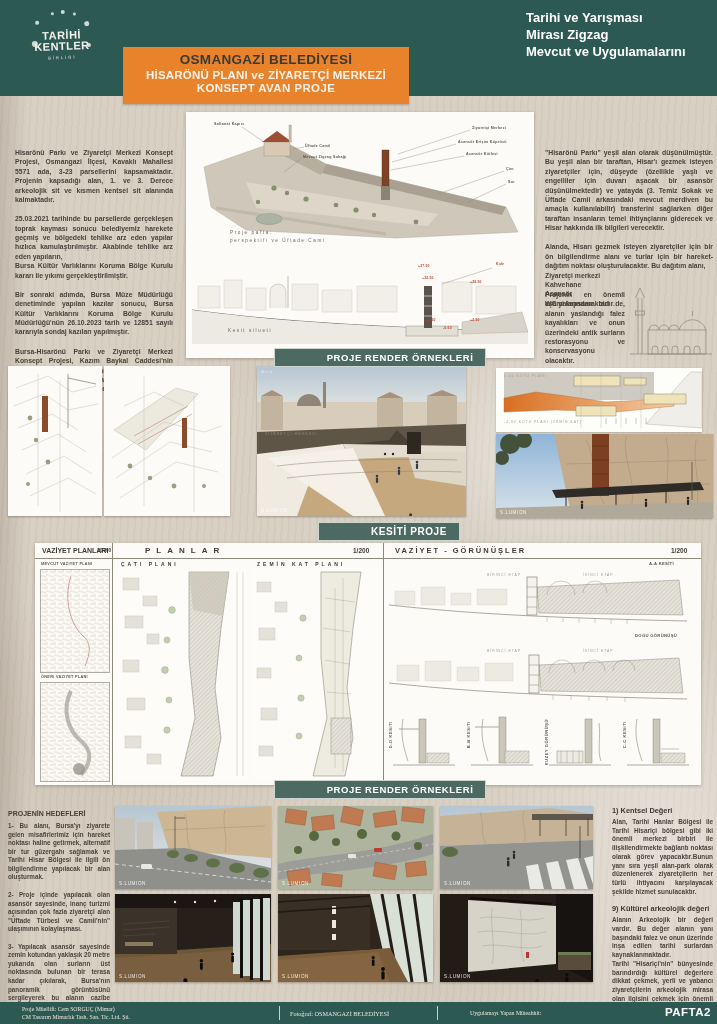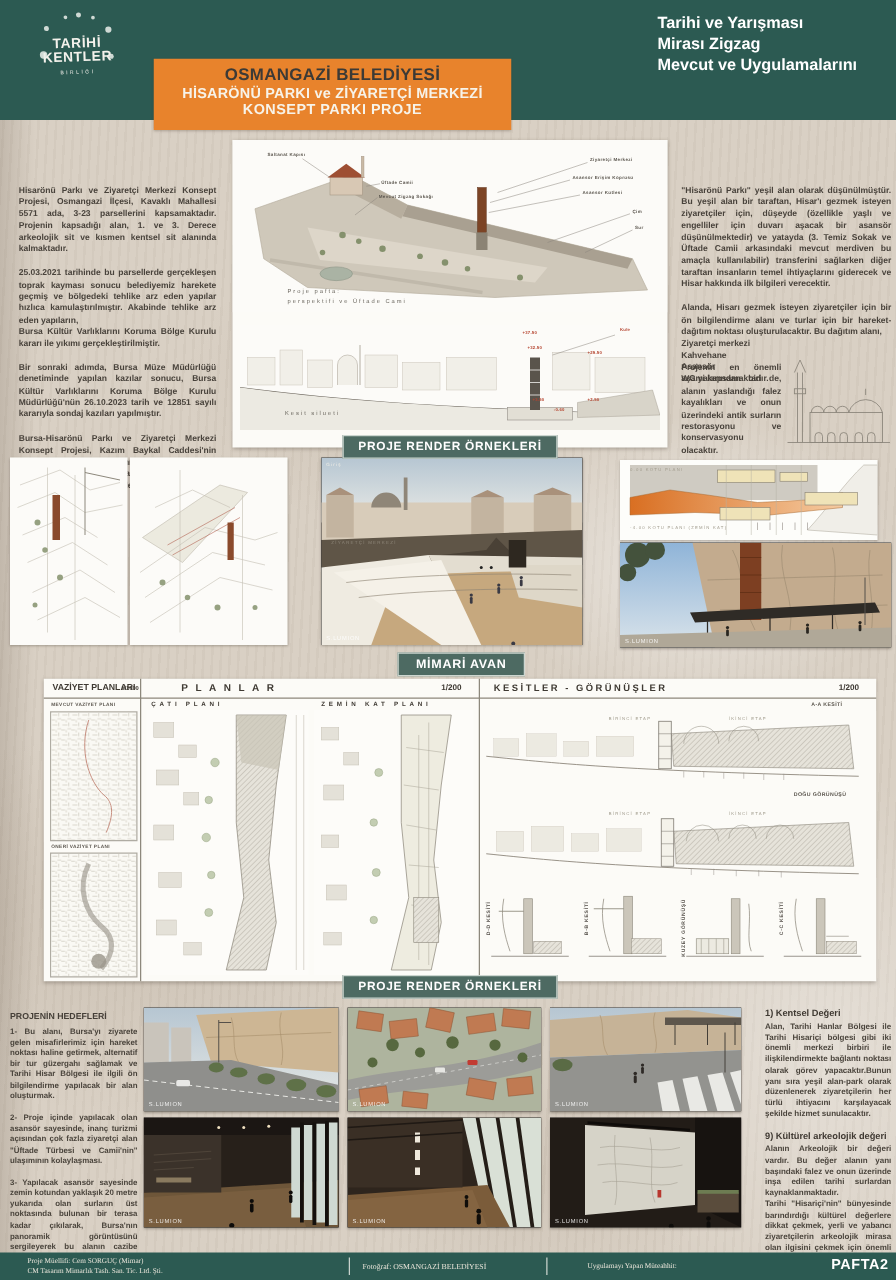--- a/index.html
+++ b/index.html
@@ -35,21 +35,21 @@
   .para{font-size:6.8px;line-height:1.38;font-weight:bold;text-align:justify;color:#48423b;margin:0 0 10px 0;}
   .pre{white-space:pre-line;}
   .col-left{position:absolute;left:15px;top:148px;width:158px;z-index:2;}
   .col-right{position:absolute;left:545px;top:148px;width:168px;z-index:2;}
 
   
   .panel{position:absolute;background:#fcfbf7;box-shadow:0 1px 3px rgba(50,40,30,.30);z-index:2;}
 
   
   .band{position:absolute;background:#4d6a62;border:1px solid #ccd6d0;color:#fff;font-weight:bold;
-        display:flex;align-items:center;justify-content:center;letter-spacing:.6px;z-index:5;}
+        display:flex;align-items:center;justify-content:center;letter-spacing:.6px;z-index:5;padding-left:40px;}
 
   
   .tlab{position:absolute;font-size:3.6px;font-weight:bold;color:#5c574f;letter-spacing:.3px;white-space:nowrap;z-index:3;}
   .cap{position:absolute;font-size:4.6px;color:#6b675f;letter-spacing:1.6px;white-space:nowrap;z-index:3;}
   .red{position:absolute;font-size:3.4px;font-weight:bold;color:#b5442f;letter-spacing:.2px;white-space:nowrap;z-index:3;}
   .gray-ls{position:absolute;font-size:3.4px;color:#a39e90;letter-spacing:1px;white-space:nowrap;z-index:3;}
 
   
   .dp-title{position:absolute;font-weight:bold;color:#3f3a33;white-space:nowrap;}
   .vline{position:absolute;width:1px;background:#8d887c;}
@@ -129,22 +129,22 @@
       <div class="logo-l3">BİRLİĞİ</div>
     </div>
     <div class="comp-title">
       <div>Tarihi ve Yarışması</div>
       <div>Mirası Zigzag</div>
       <div>Mevcut ve Uygulamalarını</div>
     </div>
   </div>
   <div class="title-box">
     <div class="tb1">OSMANGAZİ BELEDİYESİ</div>
-    <div class="tb2">HİSARÖNÜ PARKI ve ZİYARETÇİ MERKEZİ</div>
-    <div class="tb3">KONSEPT PARKI PROJE</div>
+    <div class="tb2">HİSARÖNÜ PLANI ve ZİYARETÇİ MERKEZİ</div>
+    <div class="tb3">KONSEPT AVAN PROJE</div>
   </div>
 
   <div class="col-left">
     <p class="para">Hisarönü Parkı ve Ziyaretçi Merkezi Konsept Projesi, Osmangazi İlçesi, Kavaklı Mahallesi 5571 ada, 3-23 parsellerini kapsamaktadır. Projenin kapsadığı alan, 1. ve 3. Derece arkeolojik sit ve kısmen kentsel sit alanında kalmaktadır.</p>
     <p class="para pre">25.03.2021 tarihinde bu parsellerde gerçekleşen toprak kayması sonucu belediyemiz harekete geçmiş ve bölgedeki tehlike arz eden yapılar hızlıca kamulaştırılmıştır. Akabinde tehlike arz eden yapıların,
 Bursa Kültür Varlıklarını Koruma Bölge Kurulu kararı ile yıkımı gerçekleştirilmiştir.</p>
     <p class="para">Bir sonraki adımda, Bursa Müze Müdürlüğü denetiminde yapılan kazılar sonucu, Bursa Kültür Varlıklarını Koruma Bölge Kurulu Müdürlüğü'nün 26.10.2023 tarih ve 12851 sayılı kararıyla sondaj kazıları yapılmıştır.</p>
     <p class="para">Bursa-Hisarönü Parkı ve Ziyaretçi Merkezi Konsept Projesi, Kazım Baykal Caddesi'nin yanındaki, "Hisar Duvarının" önünde bulunan binaların yıkılması sonrasında ortaya çıkan alanın, nasıl kullanılacağı ile ilgili bir projedir.</p>
   </div>
 
@@ -408,28 +408,28 @@
       <g fill="#2a2620">
           <use href="#person" x="86" y="70" transform="scale(1)"></use>
           <use href="#person" x="150" y="68"></use>
           <use href="#person" x="192" y="66"></use>
         </g>
       <line x1="196" y1="28" x2="196" y2="66" stroke="#55504a" stroke-width="0.8"></line>
     </svg>
     <span class="wm">S.LUMION</span>
   </div>
 
-  <div class="band" style="left:318px;top:522px;width:100px;height:17px;font-size:10px">MİMARİ AVAN</div>
+  <div class="band" style="left:318px;top:522px;width:100px;height:17px;font-size:10px">KESİTİ PROJE</div>
 
   <div class="panel" style="left:35px;top:543px;width:666px;height:242px">
     <span class="dp-title" style="left:7px;top:4px;font-size:7px">VAZİYET PLANLARI</span>
     <span class="dp-title" style="left:62px;top:5px;font-size:4.6px">1/1000</span>
     <span class="dp-title" style="left:110px;top:3px;font-size:8px;letter-spacing:6px">PLANLAR</span>
     <span class="dp-title" style="left:318px;top:4px;font-size:6.5px">1/200</span>
-    <span class="dp-title" style="left:360px;top:3px;font-size:7.5px;letter-spacing:2px">KESİTLER - GÖRÜNÜŞLER</span>
+    <span class="dp-title" style="left:360px;top:3px;font-size:7.5px;letter-spacing:2px">VAZİYET - GÖRÜNÜŞLER</span>
     <span class="dp-title" style="left:636px;top:4px;font-size:6.5px">1/200</span>
     <div class="hline" style="left:0;right:0;top:15px"></div>
     <div class="vline" style="left:77px;top:0;bottom:0"></div>
     <div class="vline" style="left:348px;top:0;bottom:0"></div>
 
     <span class="tlab" style="left:6px;top:19px;font-size:3.8px">MEVCUT VAZİYET PLANI</span>
     <div class="fig" style="left:5px;top:26px;width:68px;height:102px">
       <svg width="68" height="102" viewBox="0 0 68 102">
         <rect width="68" height="102" fill="url(#maptex)"></rect>
         <path d="M30,6 C22,30 30,55 42,66 C50,72 50,82 44,96" stroke="#c08070" stroke-width="0.7" fill="none"></path>

